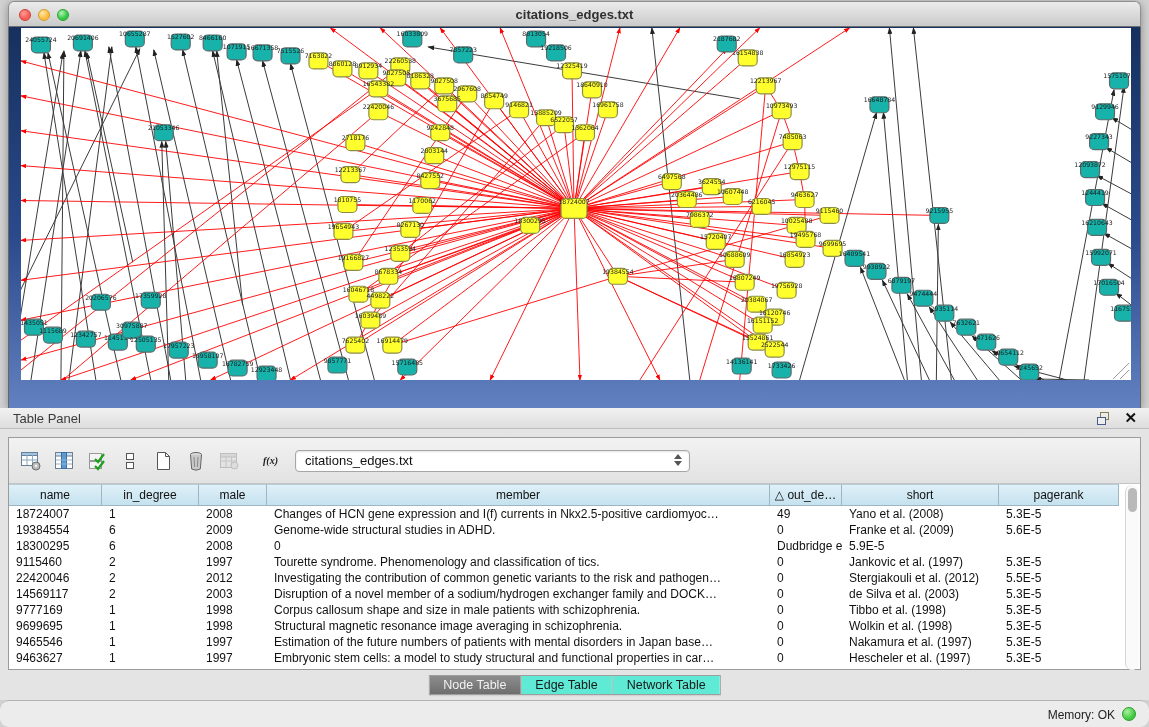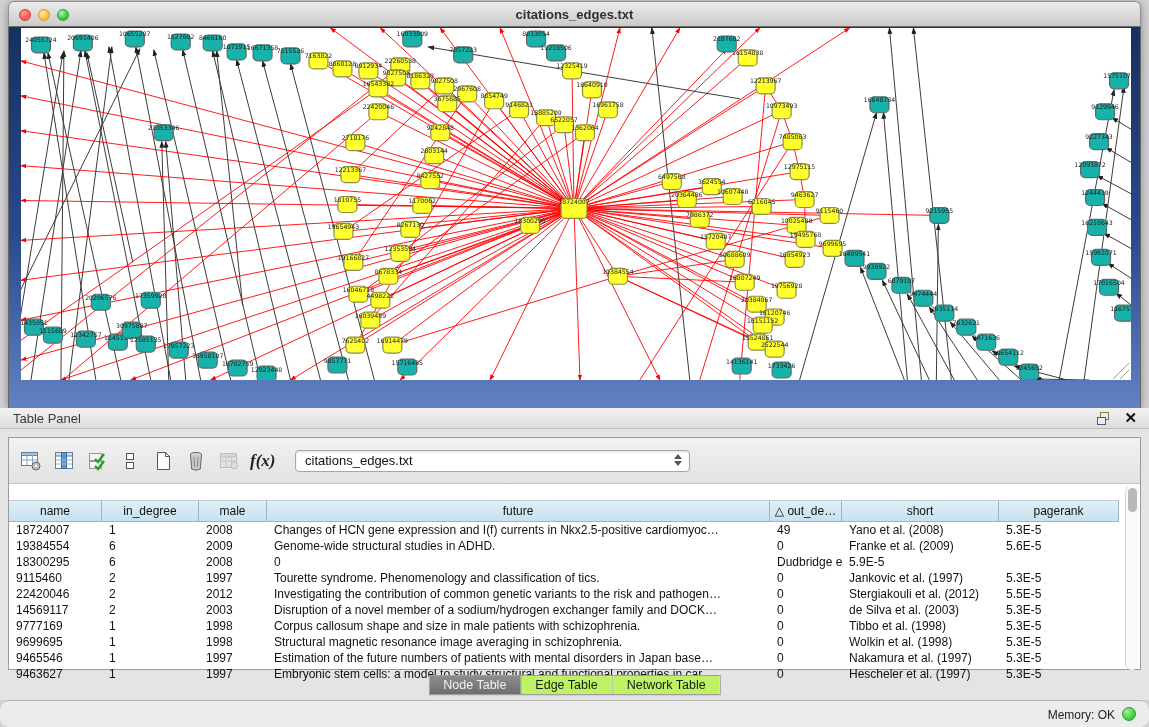--- a/index.html
+++ b/index.html
@@ -33,41 +33,41 @@
   .float-ic svg { display:block; }
   .close-ic { font-size:15px; font-weight:bold; color:#111; line-height:16px; cursor:default; }
 
   .tp-box { position:absolute; left:8px; top:29px; width:1133px; height:233px;
     background:#ffffff; border:1px solid #9b9b9b; }
   .tp-toolbar { position:absolute; left:0; top:0; width:100%; height:46px;
     background:linear-gradient(#f2f2f2,#e2e2e2); border-bottom:1px solid #c4c4c4;
     display:flex; align-items:center; padding-left:10px; gap:9px; }
   .tbtn { width:24px; height:24px; display:flex; align-items:center; justify-content:center; border-radius:3px; }
   .tbtn svg { display:block; }
-  .fx { font-family:"Liberation Serif", serif; font-style:italic; font-weight:bold; font-size:17px; color:#222; width:28px; text-align:left; }
+  .fx { font-family:"Liberation Serif", serif; font-style:italic; font-weight:bold; font-size:10px; color:#222; width:28px; text-align:right; }
   .combo { position:relative; margin-left:8px; width:395px; height:22px; background:#ffffff;
     border:1px solid #a6a6a6; border-radius:4px; box-shadow:inset 0 1px 2px rgba(0,0,0,.12);
     font-size:13px; color:#111; line-height:20px; padding-left:9px; }
   .combo-arrows { position:absolute; right:7px; top:3px; display:flex; flex-direction:column; gap:2px; }
   .combo-arrows i { display:block; width:0; height:0; border-left:4px solid transparent; border-right:4px solid transparent; }
   .combo-arrows .up { border-bottom:5px solid #555; }
   .combo-arrows .dn { border-top:5px solid #555; }
 
   .tbl { position:absolute; left:0; top:46px; width:1117px; }
-  .tbl-head { display:grid; grid-template-columns:93px 97px 68px 503px 72px 157px 120px; height:22px;margin-top:16px; }
+  .tbl-head { display:grid; grid-template-columns:93px 97px 68px 503px 72px 157px 120px; height:22px; }
   .th { background:linear-gradient(#dff0f8,#c5e2ef); border-right:1px solid #9db6c2; border-bottom:1px solid #9db6c2; border-top:1px solid #b9cdd6;
     font-size:12px; color:#111; text-align:center; line-height:21px; overflow:hidden; white-space:nowrap; }
   .tbl-row { display:grid; grid-template-columns:93px 97px 68px 503px 72px 157px 120px; height:16px; }
   .td { font-size:12px; color:#111; line-height:16px; padding-left:7px; overflow:hidden; white-space:nowrap; }
   .vscroll { position:absolute; right:1px; top:47px; width:14px; height:185px; background:#fafafa; border-left:1px solid #d5d5d5; border-radius:7px; }
   .vthumb { position:absolute; left:2px; top:3px; width:9px; height:24px; background:#b9b9b9; border-radius:5px; }
 
   .tp-tabs { position:absolute; left:50%; transform:translateX(-50%); top:267px; height:20px;
     display:flex; background:#ffffff; border:1px solid #9e9e9e; border-radius:0; overflow:hidden; box-shadow:0 1px 1px rgba(0,0,0,.15); }
-  .tab { font-size:12.5px; line-height:18px; padding:0 14px; color:#1a1a1a; background:#bef264; }
+  .tab { font-size:12.5px; line-height:18px; padding:0 14px; color:#1a1a1a; background:#5eead4; }
   .tab.active { background:linear-gradient(#8d8d8d,#6e6e6e); color:#f2f2f2; }
   .tab + .tab { border-left:1px solid #bdbdbd; }
 
   
   .status-bar { position:absolute; left:0; top:700px; width:1149px; height:27px;
     background:#ececec; border-top:1px solid #b3b3b3;border-radius:9px; }
   .mem { position:absolute; right:34px; top:7px; font-size:12px; color:#222; }
   .mem-dot { position:absolute; right:13px; top:6px; width:14px; height:14px; border-radius:50%;
     background:radial-gradient(circle at 35% 30%, #a9f0a0, #3ecb3e 65%); border:1px solid #2c9a2c; }
 </style>
@@ -812,21 +812,21 @@
             <i class="dn"></i>
           </span>
       </span>
     </div>
 
     <div class="tbl">
       <div class="tbl-head" id="tbl-head">
           <div class="th">name</div>
           <div class="th">in_degree</div>
           <div class="th">male</div>
-          <div class="th">future</div>
+          <div class="th">member</div>
           <div class="th">△ out_de…</div>
           <div class="th">short</div>
           <div class="th">pagerank</div>
         </div>
       <div id="tbl-body">
           <div class="tbl-row">
             <div class="td">18724007</div>
             <div class="td">1</div>
             <div class="td">2008</div>
             <div class="td">Changes of HCN gene expression and I(f) currents in Nkx2.5-positive cardiomyoc…</div>

